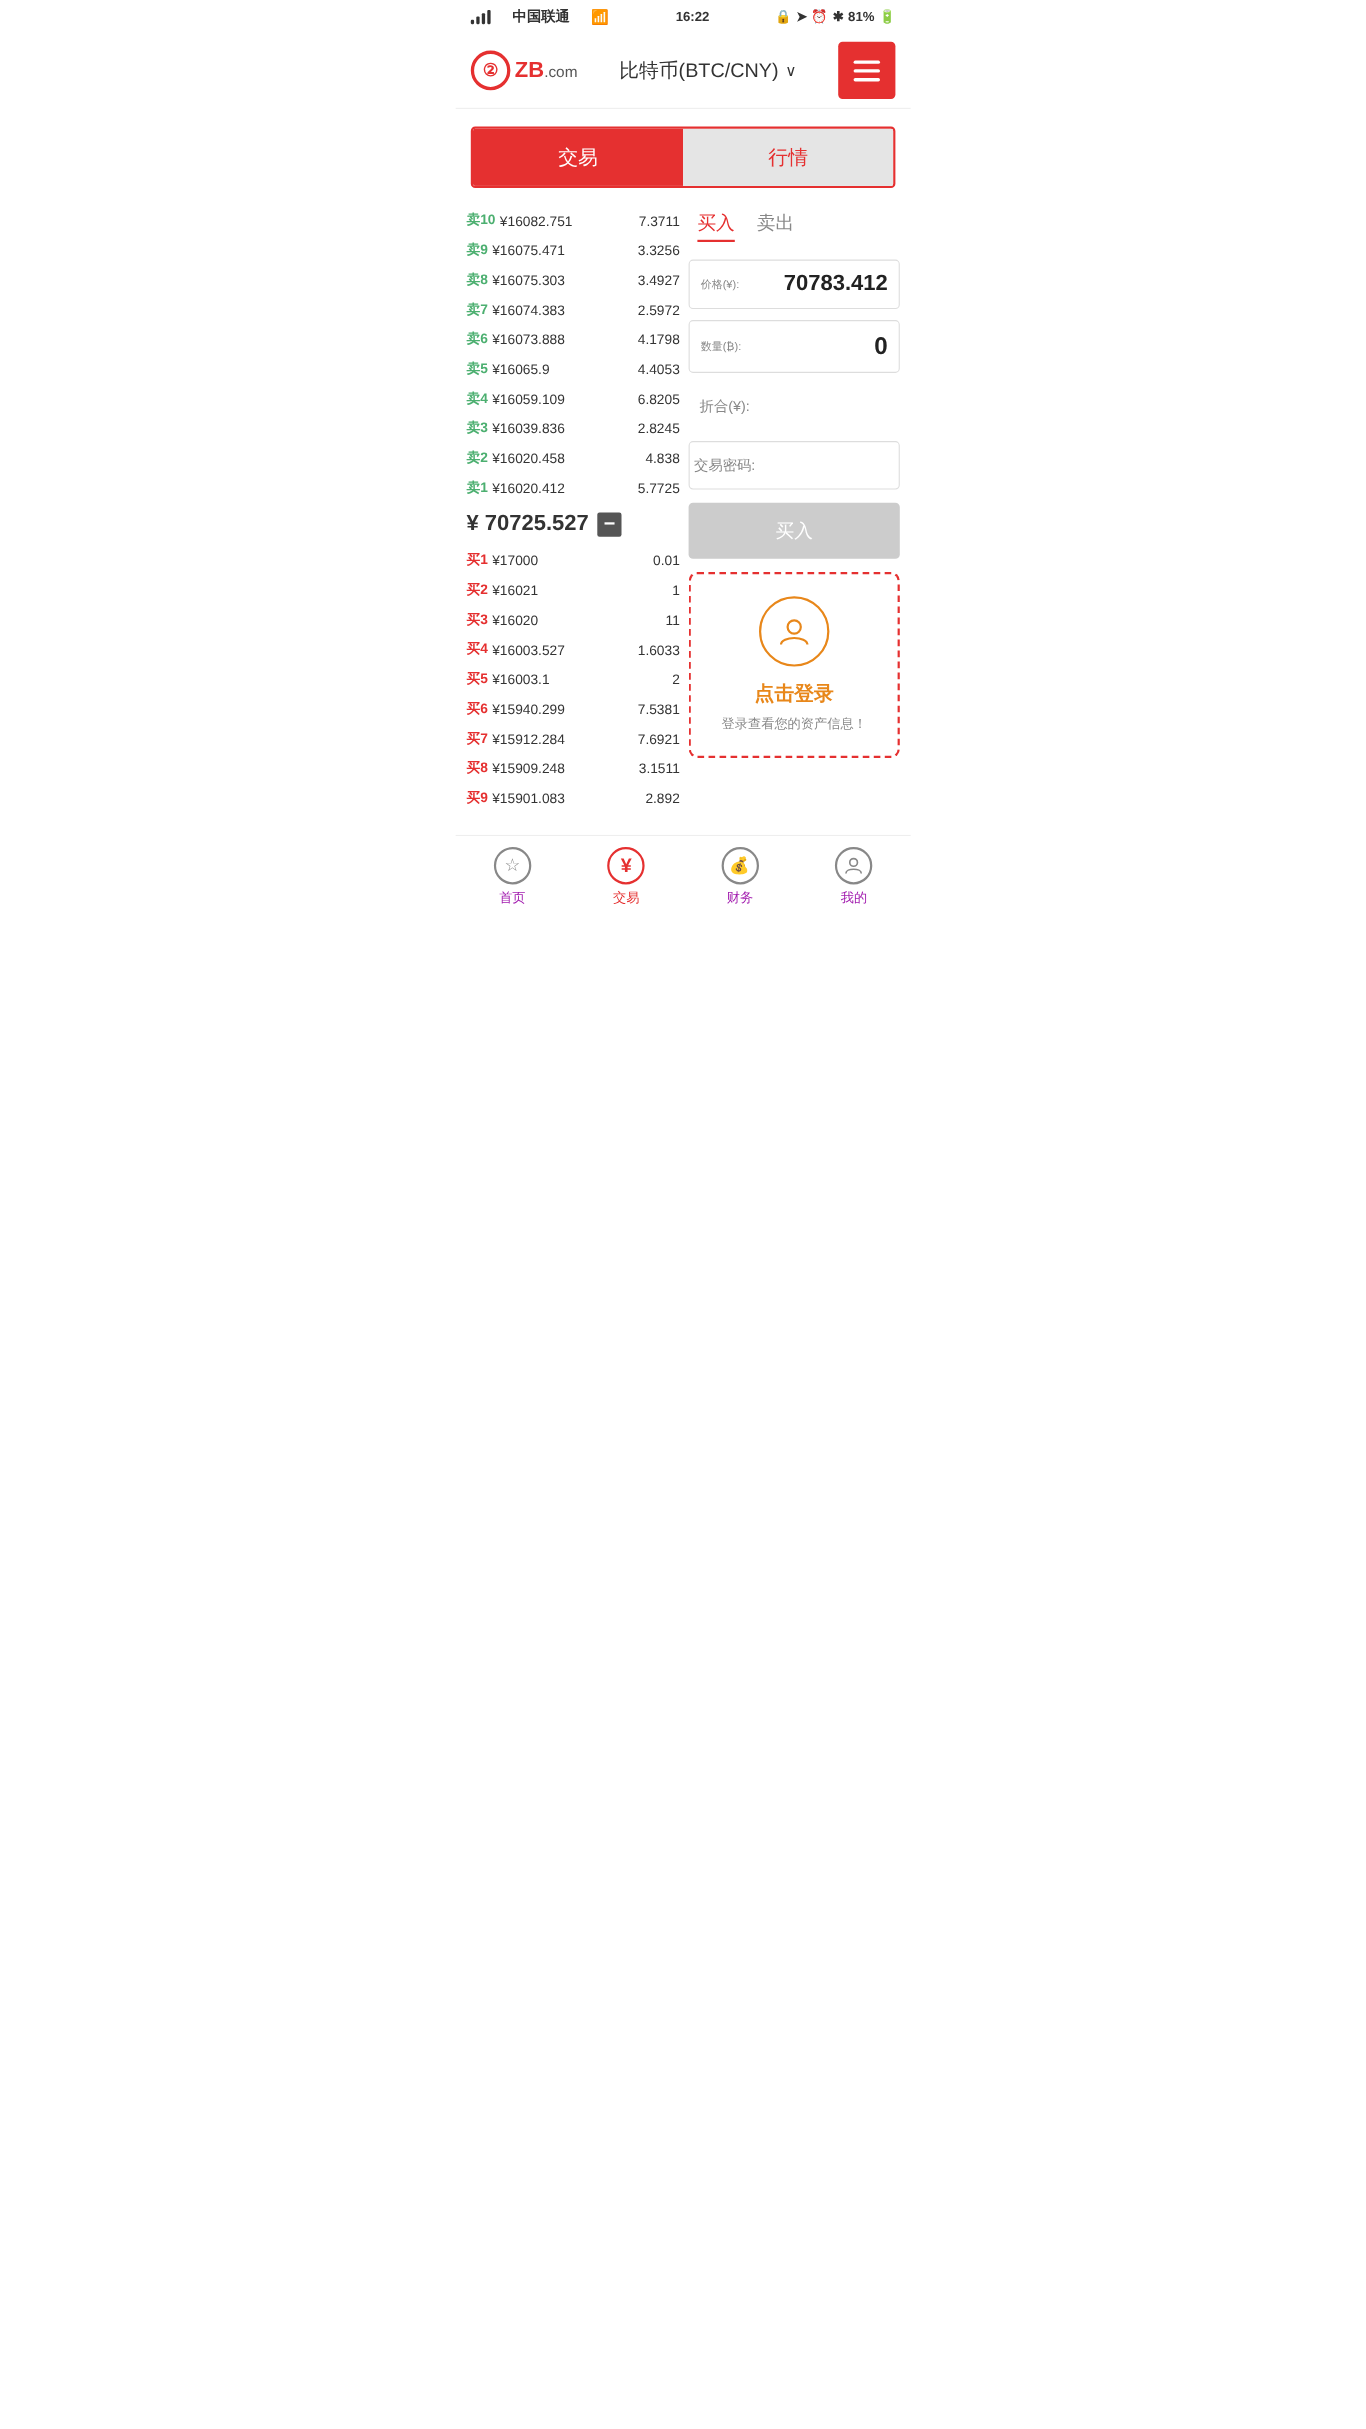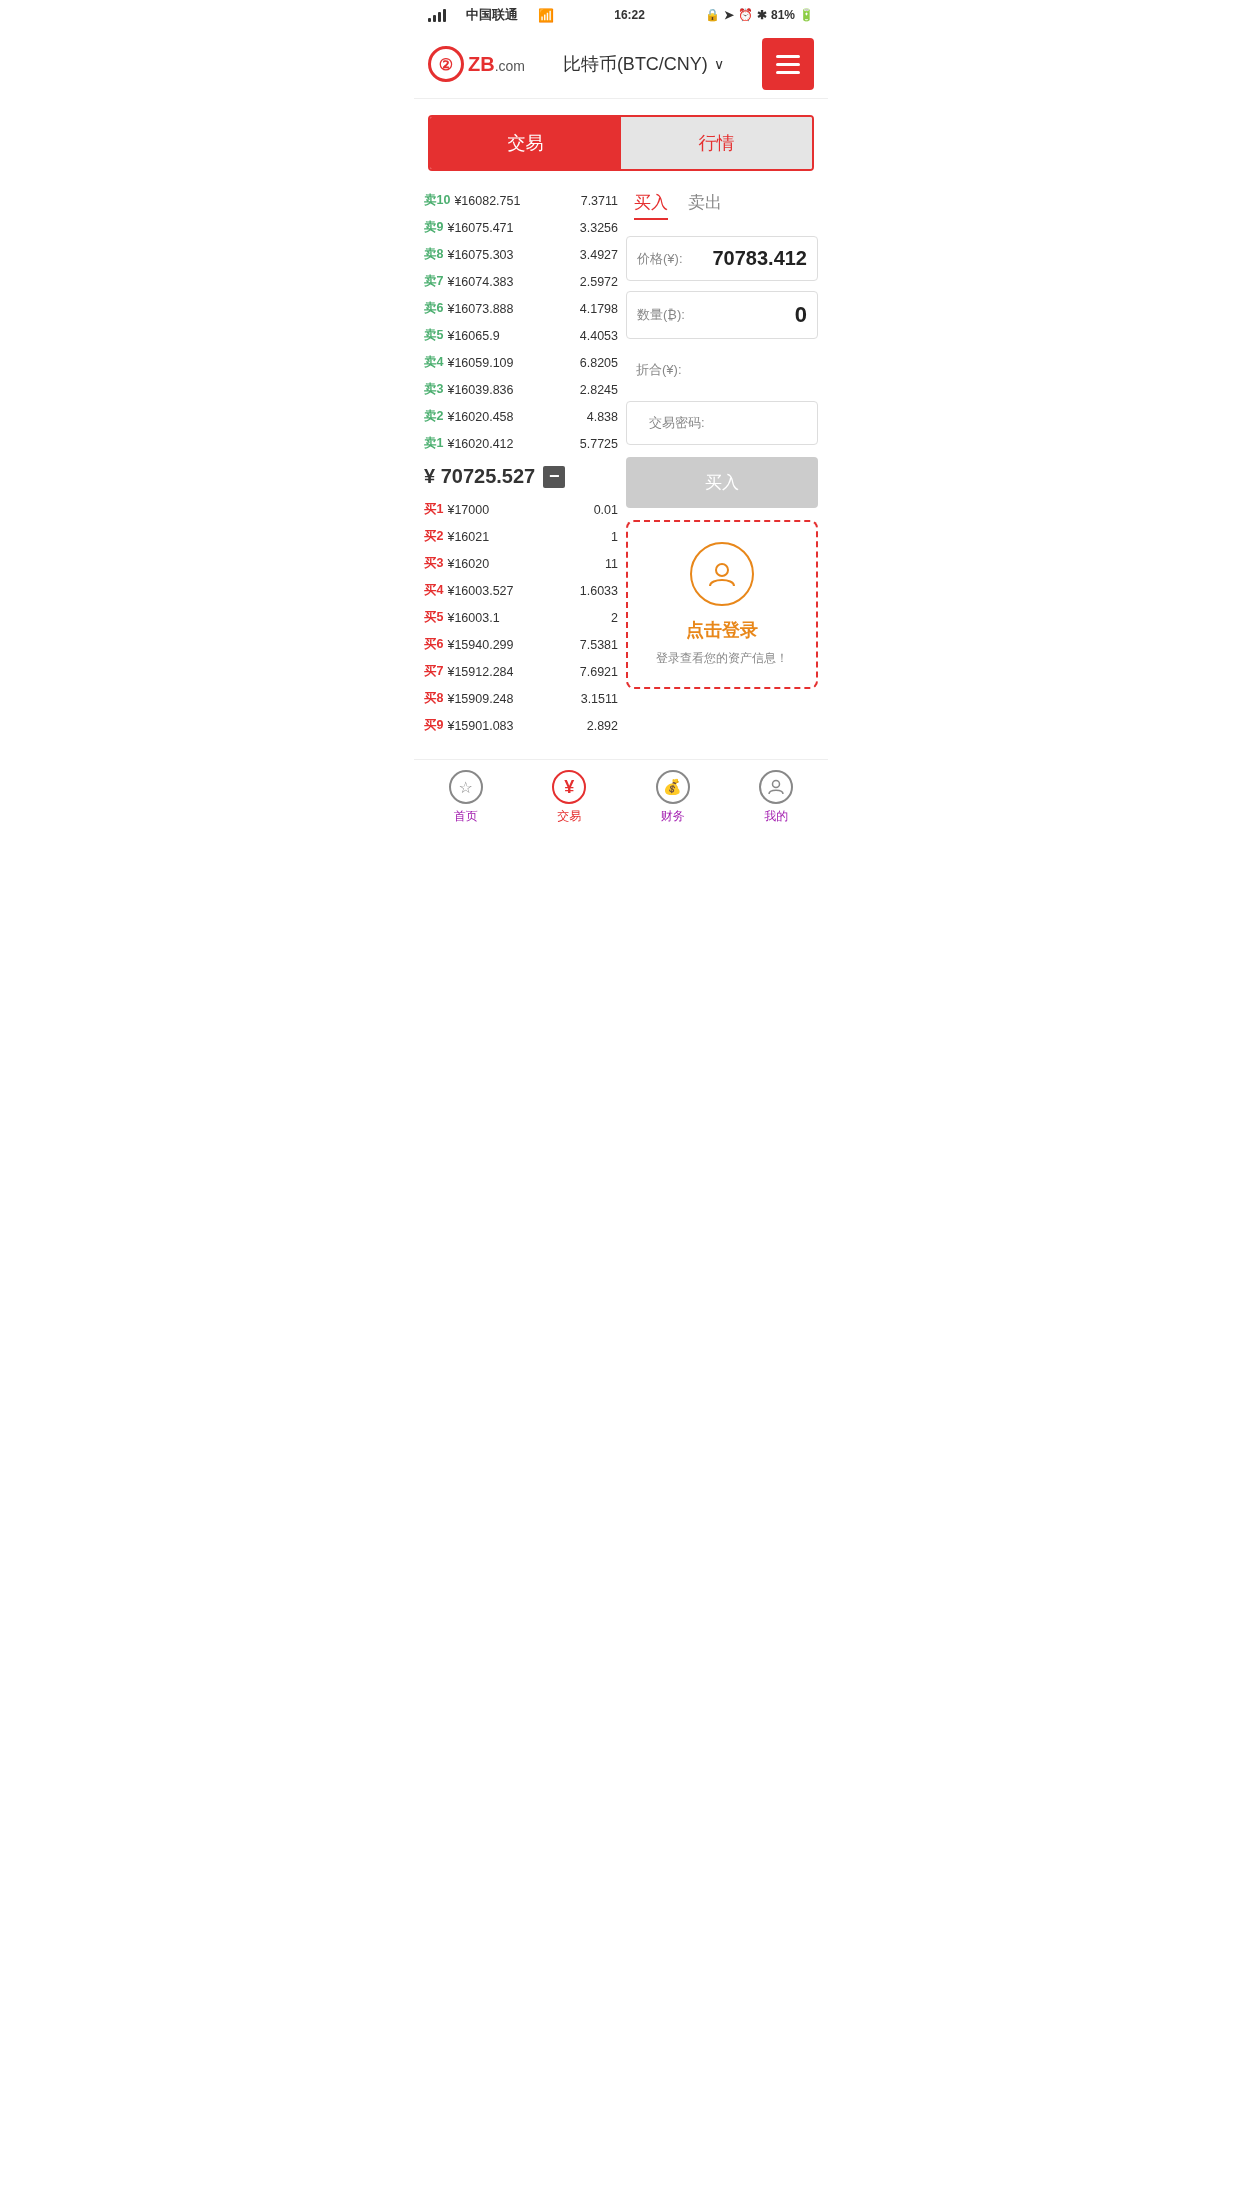--- a/index.html
+++ b/index.html
@@ -169,21 +169,21 @@
       border: 1px solid #ddd;
       border-radius: 4px;
       padding: 10px 10px;
       margin-bottom: 10px;
       display: flex;
       align-items: center;
       justify-content: space-between;
     }
     .trade-field label {
       color: #888;
-      font-size: 13px;
+      font-size: 10px;
       white-space: nowrap;
     }
     .trade-field .value {
       font-size: 20px;
       font-weight: 600;
       color: #222;
     }
     .trade-field .value-small {
       font-size: 22px;
       font-weight: 600;
@@ -192,21 +192,21 @@
     .trade-field-zhe {
       padding: 12px 10px;
       margin-bottom: 10px;
       display: flex;
       align-items: center;
     }
     .trade-field-zhe label { color: #888; font-size: 13px; }
     .trade-field-pw {
       border: 1px solid #ddd;
       border-radius: 4px;
-      padding: 12px 22px;
+      padding: 12px 4px;
       margin-bottom: 12px;
       display: flex;
       align-items: flex-end;
     }
     .trade-field-pw label { color: #888; font-size: 13px; }
 
     .buy-btn {
       background: #ccc;
       color: #fff;
       text-align: center;

